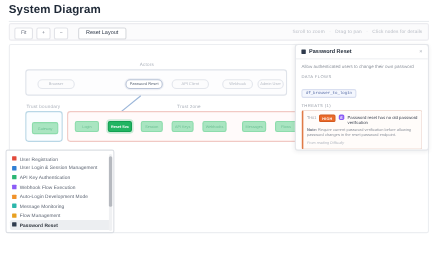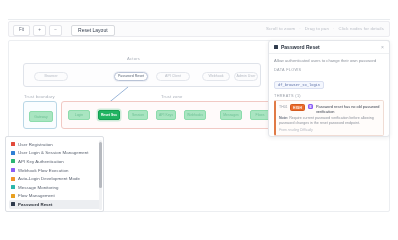--- a/index.html
+++ b/index.html
@@ -171,20 +171,21 @@
   .threat-txt { font-size: 3.9px; color: #3b4250; line-height: 1.35; flex: 1; }
   .mitig { margin-top: 2px; font-size: 3.6px; color: #8b919b; line-height: 1.4; }
   .mitig b { color: #6b7280; }
   .mitig-meta { margin-top: 1.5px; font-size: 3.4px; color: #b4b9c2; font-style: italic; }
 </style>
 </head>
 <body>
 
 <div id="app">
 
+  <div class="page-title">System Diagram</div>
   <div class="title-rule"></div>
 
   <div class="toolbar">
     <div class="tb-left">
       <div class="tb-btn wide">Fit</div>
       <div class="tb-btn">+</div>
       <div class="tb-btn">−</div>
       <div class="tb-reset">Reset Layout</div>
     </div>
     <div class="tb-hint">

